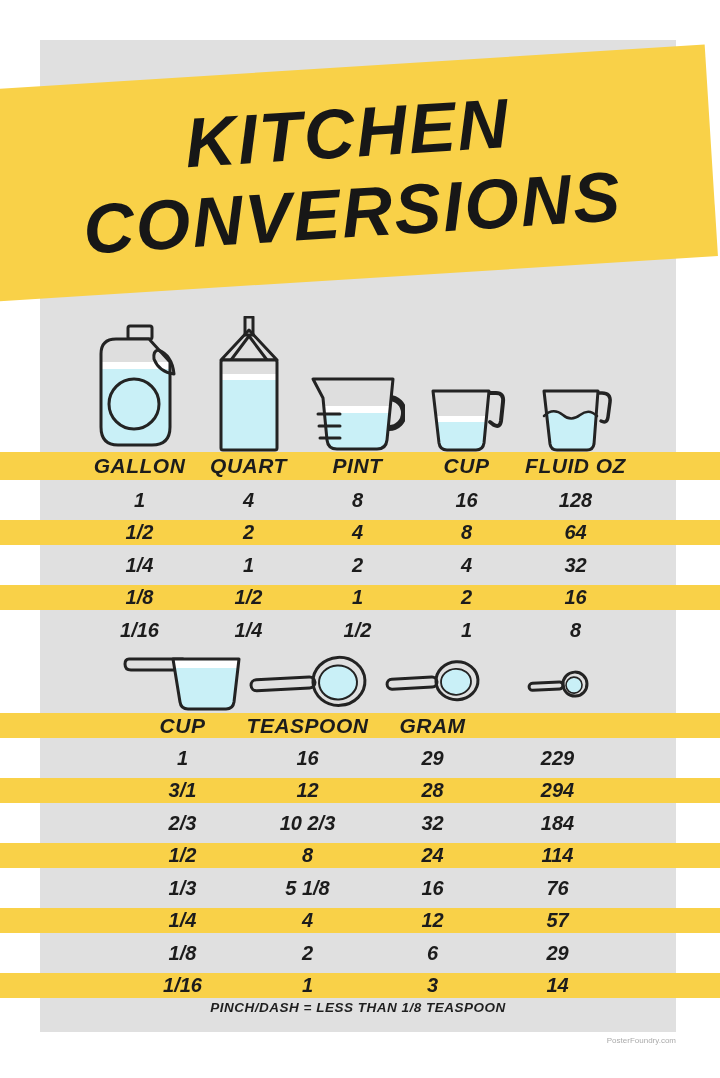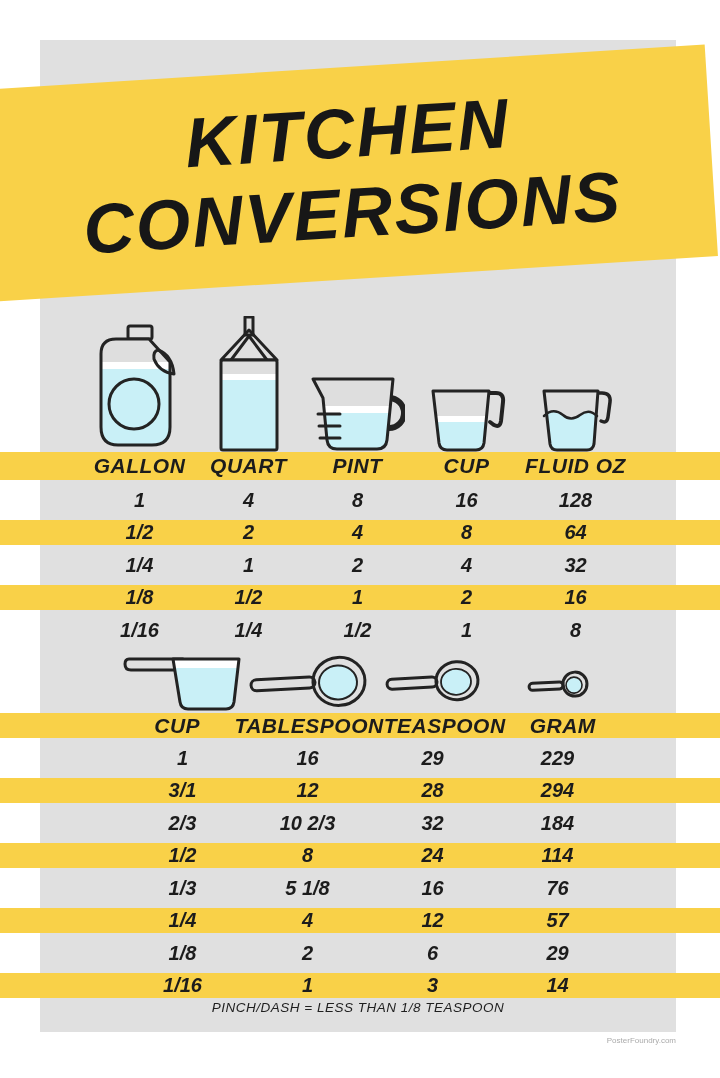--- a/index.html
+++ b/index.html
@@ -31,21 +31,21 @@
   .trow{display:grid;box-sizing:border-box;align-items:center;text-align:center;
         font-weight:bold;font-style:italic;color:var(--ink);}
   .t1 .trow{grid-template-columns:repeat(5,1fr);padding:0 90px 0 85px;}
   .t2 .trow{grid-template-columns:repeat(4,1fr);padding:0 100px 0 120px;}
   .trow.head{height:28px;background:var(--yellow);font-size:21px;letter-spacing:0.5px;}
   .t2 .trow.head{height:25px;}
   .trow.gray{height:40px;font-size:20px;}
   .trow.yel{height:25px;background:var(--yellow);font-size:20px;}
 
   .footnote{position:absolute;left:40px;top:1000px;width:636px;text-align:center;
-        font-weight:normal;font-style:italic;font-size:13.5px;letter-spacing:0.5px;color:#1f1f1f;}
+        font-weight:bold;font-style:italic;font-size:13.5px;letter-spacing:0.5px;color:#1f1f1f;}
   .credit{position:absolute;right:44px;top:1036px;font-size:8px;color:#ababab;padding-left:45px;}
 
   svg{display:block;}
   .outline{fill:none;stroke:var(--stroke);stroke-width:3;stroke-linejoin:round;stroke-linecap:round;}
 </style>
 </head>
 <body>
 
 <div class="poster">
 
@@ -224,21 +224,20 @@
         <rect x="2" y="11" width="34" height="7" rx="3.5" fill="#fafafa" class="outline" stroke-width="2.2"></rect>
         <circle cx="48" cy="14" r="12" fill="#fdfdfd" class="outline" stroke-width="2.2"></circle>
         <circle cx="47" cy="15" r="8" fill="#C9F0F7" stroke="#232323" stroke-width="1.6"></circle>
       </svg>
     </div>
   </div>
 
   <div class="ctable t2">
     <div class="trow head">
       <span>CUP</span>
-      <span>TABLESPOON</span>
       <span>TEASPOON</span>
       <span>GRAM</span>
     </div>
     <div class="trow gray">
       <span>1</span>
       <span>16</span>
       <span>29</span>
       <span>229</span>
     </div>
     <div class="trow yel">

